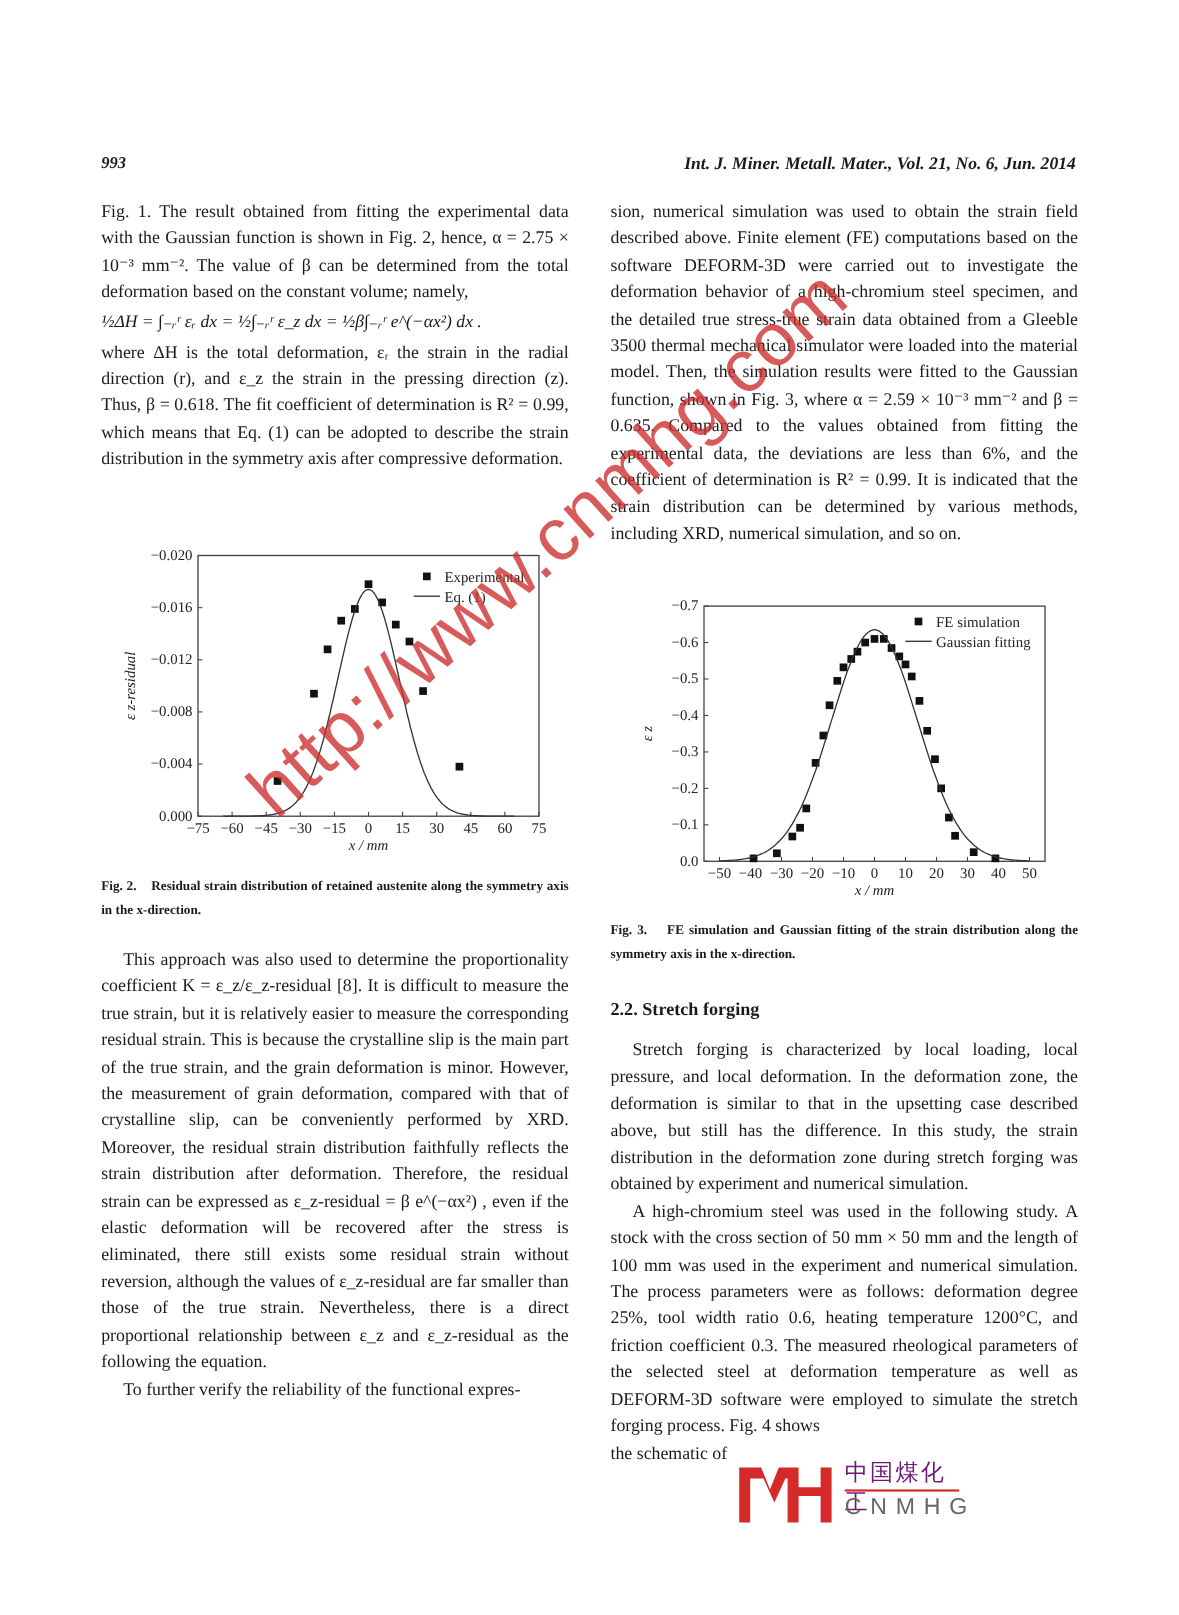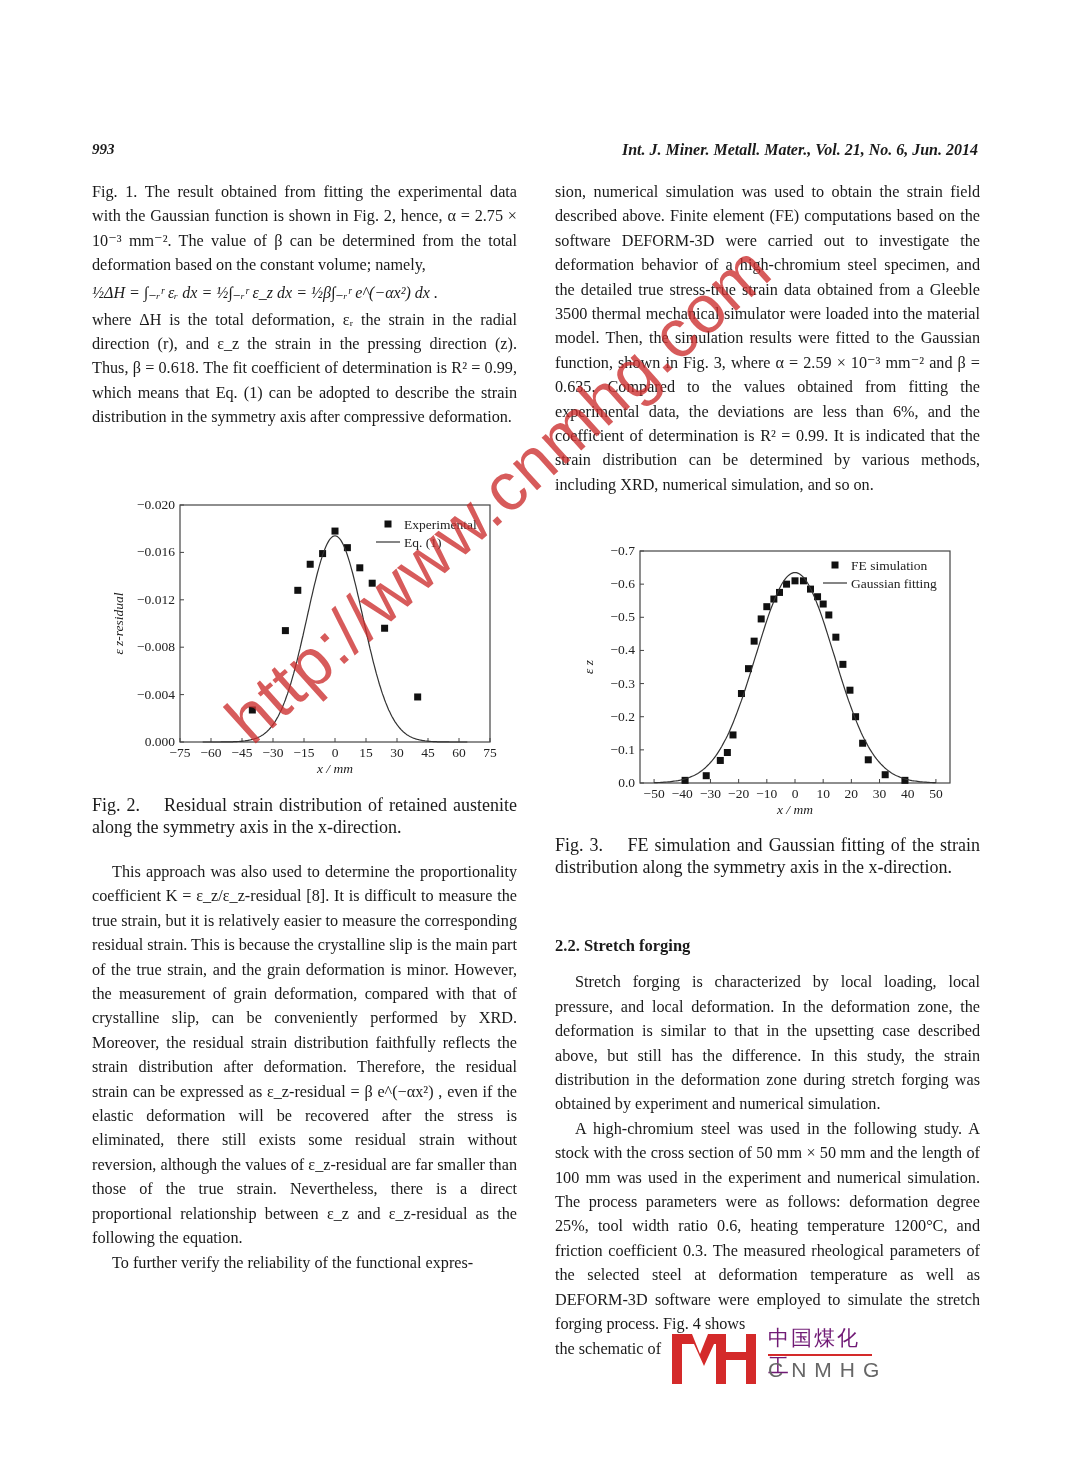--- a/index.html
+++ b/index.html
@@ -8,21 +8,21 @@
     font-family: "Liberation Serif", "DejaVu Serif", serif; color: #1a1a1a;
   }
   .page-num { position: absolute; left: 92px; top: 141px; font-size: 15px; font-weight: bold; font-style: italic; }
   .running-head { position: absolute; right: 94px; top: 141px; font-size: 16px; font-weight: bold; font-style: italic; }
   .col { position: absolute; width: 425px; font-size: 16.2px; line-height: 24.4px; text-align: justify; }
   .col-left { left: 92px; top: 180px; }
   .col-right { left: 555px; top: 180px; }
   .col p { margin: 0; }
   .indent { text-indent: 20px; }
   .eq { font-style: italic; margin: 2px 0 2px 0; white-space: nowrap; font-size: 16px; line-height: 30px; }
-  .caption { font-weight: normal; font-size: 18px; line-height: 22px; text-align: justify; }
+  .caption { font-weight: bold; font-size: 12px; line-height: 22px; text-align: justify; }
   .section-head { font-weight: bold; font-size: 16.5px; margin: 0; }
   .fig { position: absolute; }
   .fig svg { display: block; overflow: visible; }
   .ax-text { font-family: "Liberation Serif", serif; font-size: 13.5px; fill: #222; }
   .legend-text { font-family: "Liberation Serif", serif; font-size: 13.5px; fill: #222; }
   .watermark { position: absolute; left: 210px; top: 700px; font-family: "Liberation Sans", sans-serif; font-size: 68px; color: rgba(204,45,45,0.78);
     transform: rotate(-42deg); transform-origin: left top; white-space: nowrap; letter-spacing: 1px; pointer-events: none; }
   .logo { position: absolute; left: 670px; top: 1326px; width: 210px; height: 62px; }
   .logo-mark { position: absolute; left: 0; top: 0; }
   .logo-cn { position: absolute; left: 98px; top: -2px; font-family: "DejaVu Sans", sans-serif; font-size: 21px; color: #701a75; letter-spacing: 2px; }
@@ -188,21 +188,21 @@
       <line x1="263" x2="287" y1="45" y2="45" stroke="#333" stroke-width="1.2"></line>
       <text x="291" y="50" class="legend-text">Gaussian fitting</text>
     </svg>
 </div>
 <div class="caption" style="position:absolute; left:555px; top:834px; width:425px;">
   <span>Fig. 3.</span>&nbsp;&nbsp;&nbsp;
   <span>FE simulation and Gaussian fitting of the strain distribution along the symmetry axis in the x-direction.</span>
 </div>
 
 <div class="col" style="left:555px; top:906px;">
-  <p class="section-head" style="margin-bottom:12px;margin-top:28px;">2.2. Stretch forging</p>
+  <p class="section-head" style="margin-bottom:12px;">2.2. Stretch forging</p>
   <p class="indent">Stretch forging is characterized by local loading, local pressure, and local deformation. In the deformation zone, the deformation is similar to that in the upsetting case described above, but still has the difference. In this study, the strain distribution in the deformation zone during stretch forging was obtained by experiment and numerical simulation.</p>
   <p class="indent">A high-chromium steel was used in the following study. A stock with the cross section of 50 mm × 50 mm and the length of 100 mm was used in the experiment and numerical simulation. The process parameters were as follows: deformation degree 25%, tool width ratio 0.6, heating temperature 1200°C, and friction coefficient 0.3. The measured rheological parameters of the selected steel at deformation temperature as well as DEFORM-3D software were employed to simulate the stretch forging process. Fig. 4 shows</p>
   <p>the schematic of</p>
 </div>
 
 <div class="watermark">http://www.cnmhg.com</div>
 
 <div class="logo">
   <svg class="logo-mark" width="92" height="60">
     <path d="M2 8 L2 58 L12 58 L12 18 L24 18 L34 40 L44 18 L46 18 L46 58 L56 58 L56 34 L76 34 L76 58 L86 58 L86 8 L76 8 L76 26 L56 26 L56 8 L38 8 L30 28 L22 8 Z" fill="#d42a2a"></path>

